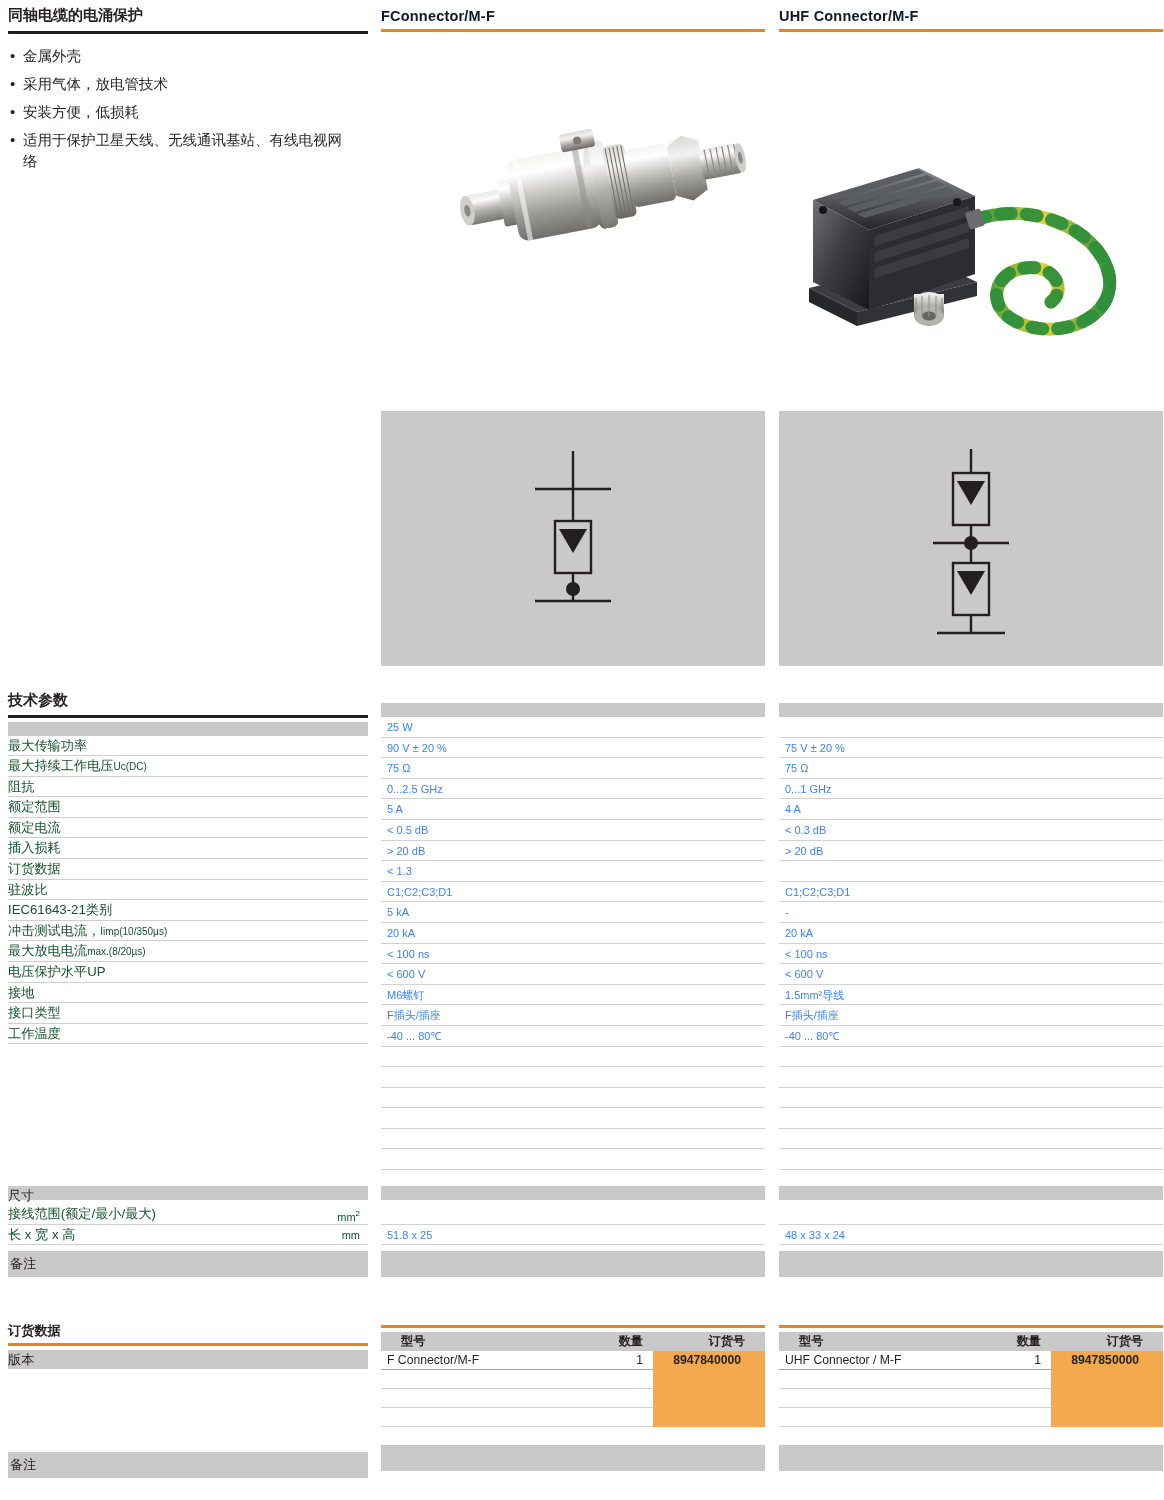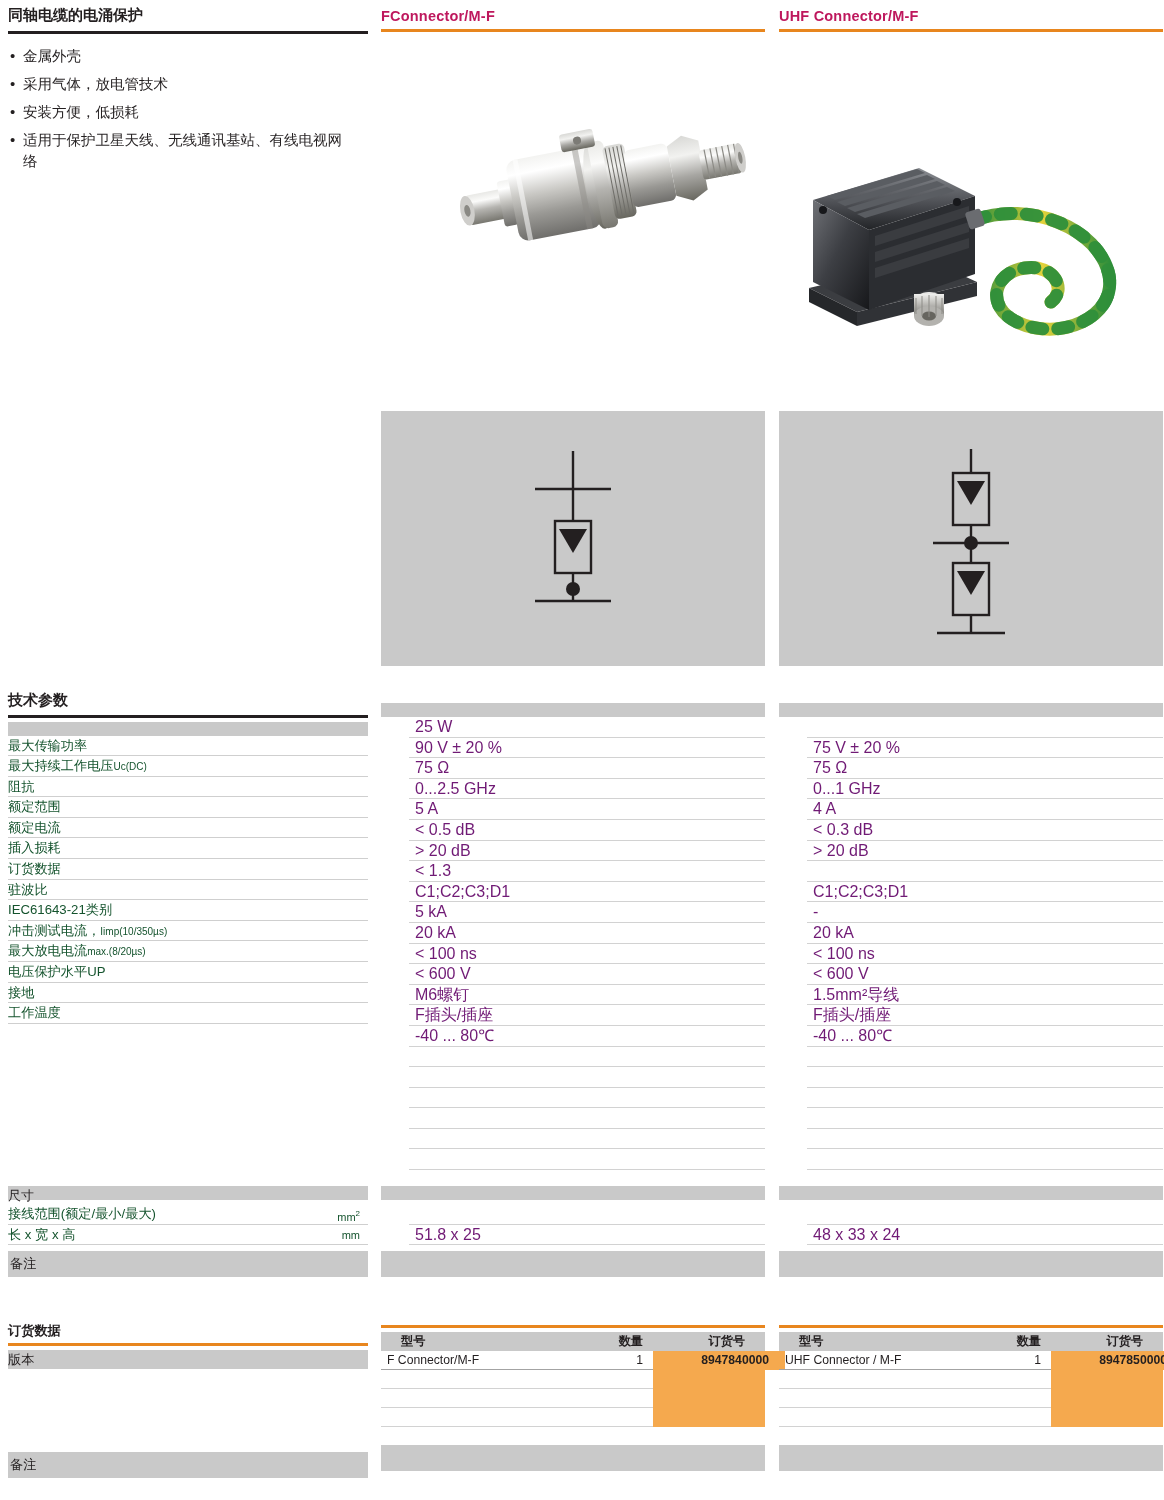--- a/index.html
+++ b/index.html
@@ -14,21 +14,21 @@
   }
   .page { position:relative; width:1164px; height:1500px; }
 
   
   .col-left   { position:absolute; left:8px;  width:360px; }
   .col-a      { position:absolute; left:381px; width:384px; }
   .col-b      { position:absolute; left:779px; width:384px; }
 
   
   .prod-title {
-    font-size:14.5px; font-weight:bold; color:#be185d;
+    font-size:14.5px; font-weight:bold; color:#0f172a;
     letter-spacing:0.2px; padding-bottom:5px;
   }
   .orange-rule { height:3px; background:#E8861E; width:100%; }
 
   .left-title {
     font-size:15px; font-weight:bold; color:#231f20;
     padding-bottom:6px;
   }
   .dark-rule { height:2.5px; background:#231f20; width:100%; }
 
@@ -53,42 +53,42 @@
 
   .band { height:14px; background:#c9c9c9; }
 
   .rows { position:relative; }
   .row {
     height:20.6px; line-height:20.6px;
     border-bottom:1px solid #d2d2d2;
     font-size:12.2px; white-space:nowrap; overflow:hidden;
   }
   .row.lbl { font-size:13.2px; border-bottom:1px solid #cfcfcf; color:#14532d; }
-  .row.val { padding-left:6px; font-size:16px; color:#701a75;margin-left:28px; }
+  .row.val { padding-left:6px; font-size:11px; color:#3b82f6; }
   .row .sub { font-size:10px; }
   .unit { float:right; font-size:11px; padding-right:8px; }
   .unit sup { font-size:8px; }
 
   
   .ord-head {
     background:#c9c9c9; height:19px; line-height:19px;
     font-size:12.2px; font-weight:bold; position:relative;
   }
   .ord-head .c1 { position:absolute; left:20px; }
   .ord-head .c2 { position:absolute; left:218px; width:44px; text-align:right; }
   .ord-head .c3 { position:absolute; left:275px; width:95px; text-align:right; padding-right:6px; }
   .ord-row {
     height:19px; line-height:19px; font-size:12.2px; position:relative;
     border-bottom:1px solid #a3a3a3;
   }
   .ord-row .c1 { position:absolute; left:6px; }
   .ord-row .c2 { position:absolute; left:218px; width:44px; text-align:right; }
   .ord-row .c3 {
-    position:absolute; left:272px; width:132px; text-align:right;
-    padding-right:16px; font-weight:bold; background:#F5A94E; height:19px;
+    position:absolute; left:272px; width:112px; text-align:right;
+    padding-right:24px; font-weight:bold; background:#F5A94E; height:19px;
   }
   .ord-blank { height:19px; position:relative; border-bottom:1px solid #d2d2d2; }
   .ord-blank .c3 { position:absolute; left:272px; width:112px; height:19px; background:#F5A94E; }
   .note-lbl { font-size:13.2px; line-height:26px; padding-left:2px; }
 </style>
 </head>
 <body>
 
 <div class="page">
 
@@ -296,20 +296,21 @@
       <div class="row lbl"><span>额定范围</span></div>
       <div class="row lbl"><span>额定电流</span></div>
       <div class="row lbl"><span>插入损耗</span></div>
       <div class="row lbl"><span>订货数据</span></div>
       <div class="row lbl"><span>驻波比</span></div>
       <div class="row lbl"><span>IEC61643-21</span><span>类别</span></div>
       <div class="row lbl"><span>冲击测试电流，</span><span class="sub">Iimp(10/350µs)</span></div>
       <div class="row lbl"><span>最大放电电流</span><span class="sub">max.(8/20µs)</span></div>
       <div class="row lbl"><span>电压保护水平</span><span>UP</span></div>
       <div class="row lbl"><span>接地</span></div>
+      <div class="row lbl"><span>接口类型</span></div>
       <div class="row lbl"><span>工作温度</span></div>
     </div>
   </div>
 
   <div class="col-a" style="top:703px;">
     <div class="band"></div>
     <div class="rows">
       <div class="row val">25 W</div>
       <div class="row val">90 V ± 20 %</div>
       <div class="row val">75 Ω</div>

